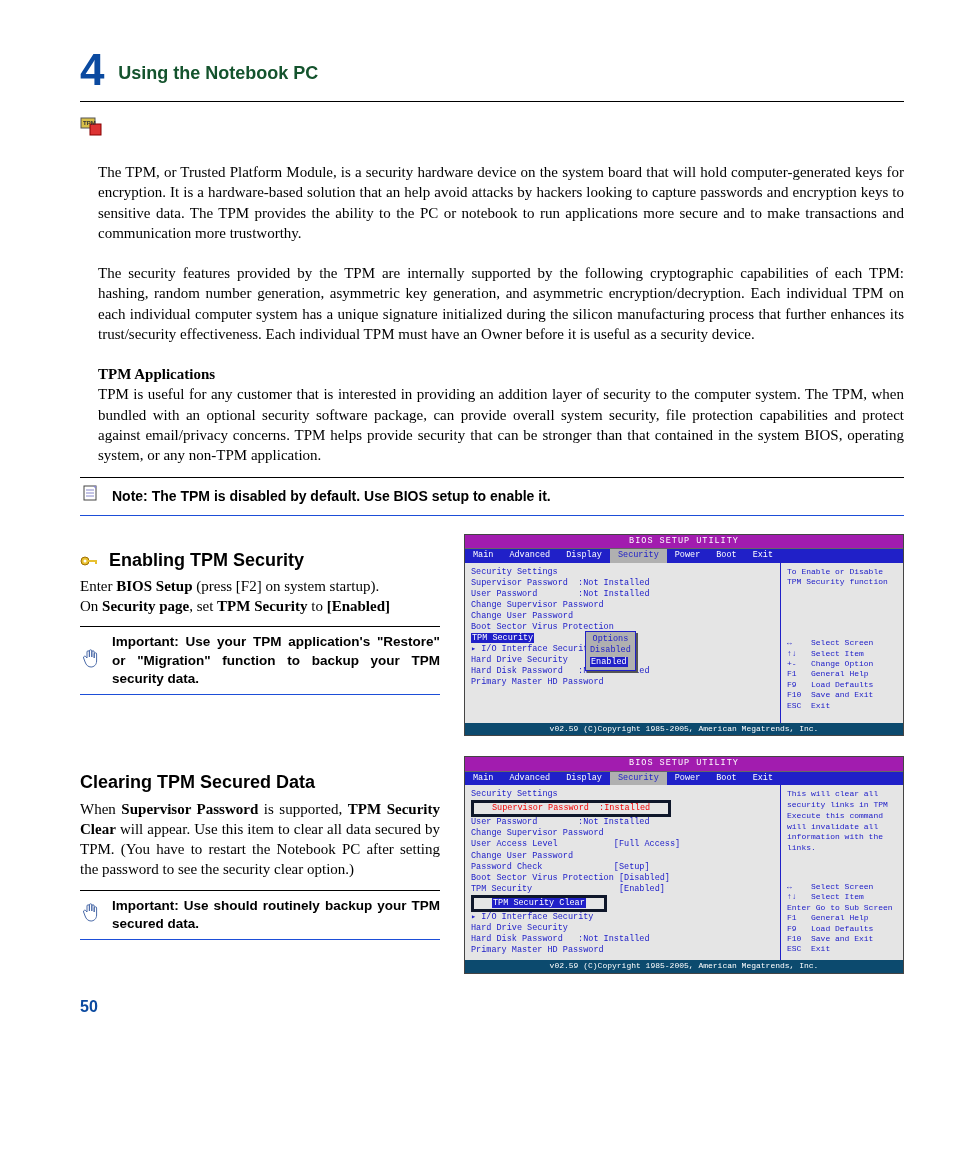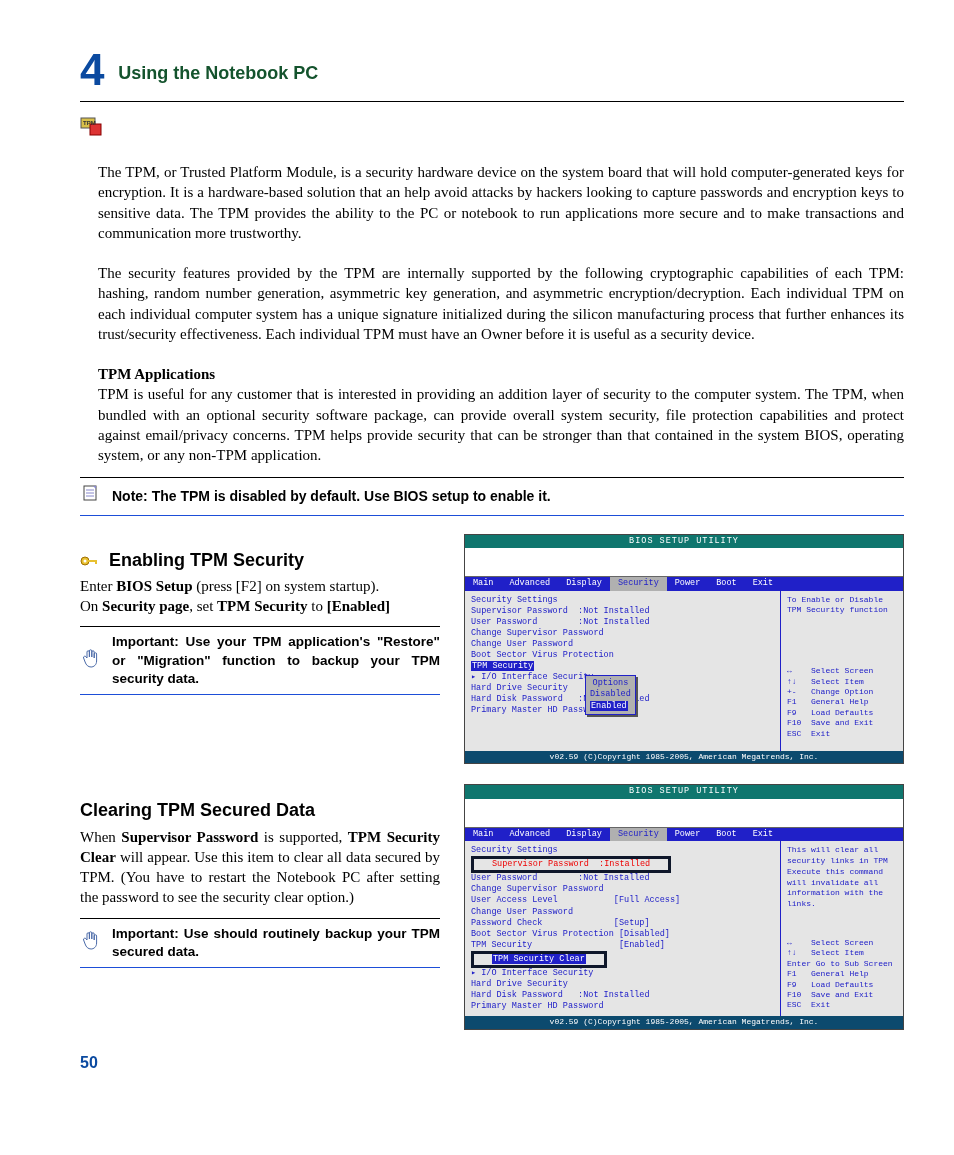--- a/index.html
+++ b/index.html
@@ -89,32 +89,31 @@
   .left-col { flex: 0 0 360px; }
   .right-col { flex: 1; }
   .bios-box {
     border: 1px solid #444;
     font-family: "Courier New", monospace;
     font-size: 8.5px;
     color: #000;
     margin-bottom: 14px;
   }
   .bios-title {
-    background: #0f766e;
+    background: #a21caf;
     color: #fff;
     text-align: center;
     padding: 1px 0;
     letter-spacing: 1px;
   }
   .bios-menu {
     background: #2020c8;
     color: #fff;
     display: flex;
     border-top: 1px solid #666;
-    margin-top: 28px;
   }
   .bios-menu span {
     padding: 1px 8px;
   }
   .bios-menu .sel {
     background: #b0b0b0;
     color: #2020c8;
   }
   .bios-body {
     background: #e5e5e5;
@@ -139,21 +138,21 @@
     text-align: center;
     padding: 1px 16px;
     font-size: 8px;
   }
   .bios-line { white-space: pre; line-height: 1.3; }
   .bios-hl { color: #fff; background: #2020c8; padding: 0 1px; }
   .bios-red { border: 3px solid #0f172a; color: #e00; padding: 0 18px; display: inline-block; }
   .bios-pop {
     position: absolute;
     left: 120px;
-    top: 84px;
+    top: 68px;
     background: #b0b0b0;
     border: 1px solid #2020c8;
     box-shadow: 2px 2px 0 #555;
     padding: 2px 4px;
   }
   .bios-pop .opt { white-space: pre; }
   .page-num {
     font-family: Arial, sans-serif;
     font-weight: bold;
     color: #0b4aa0;

